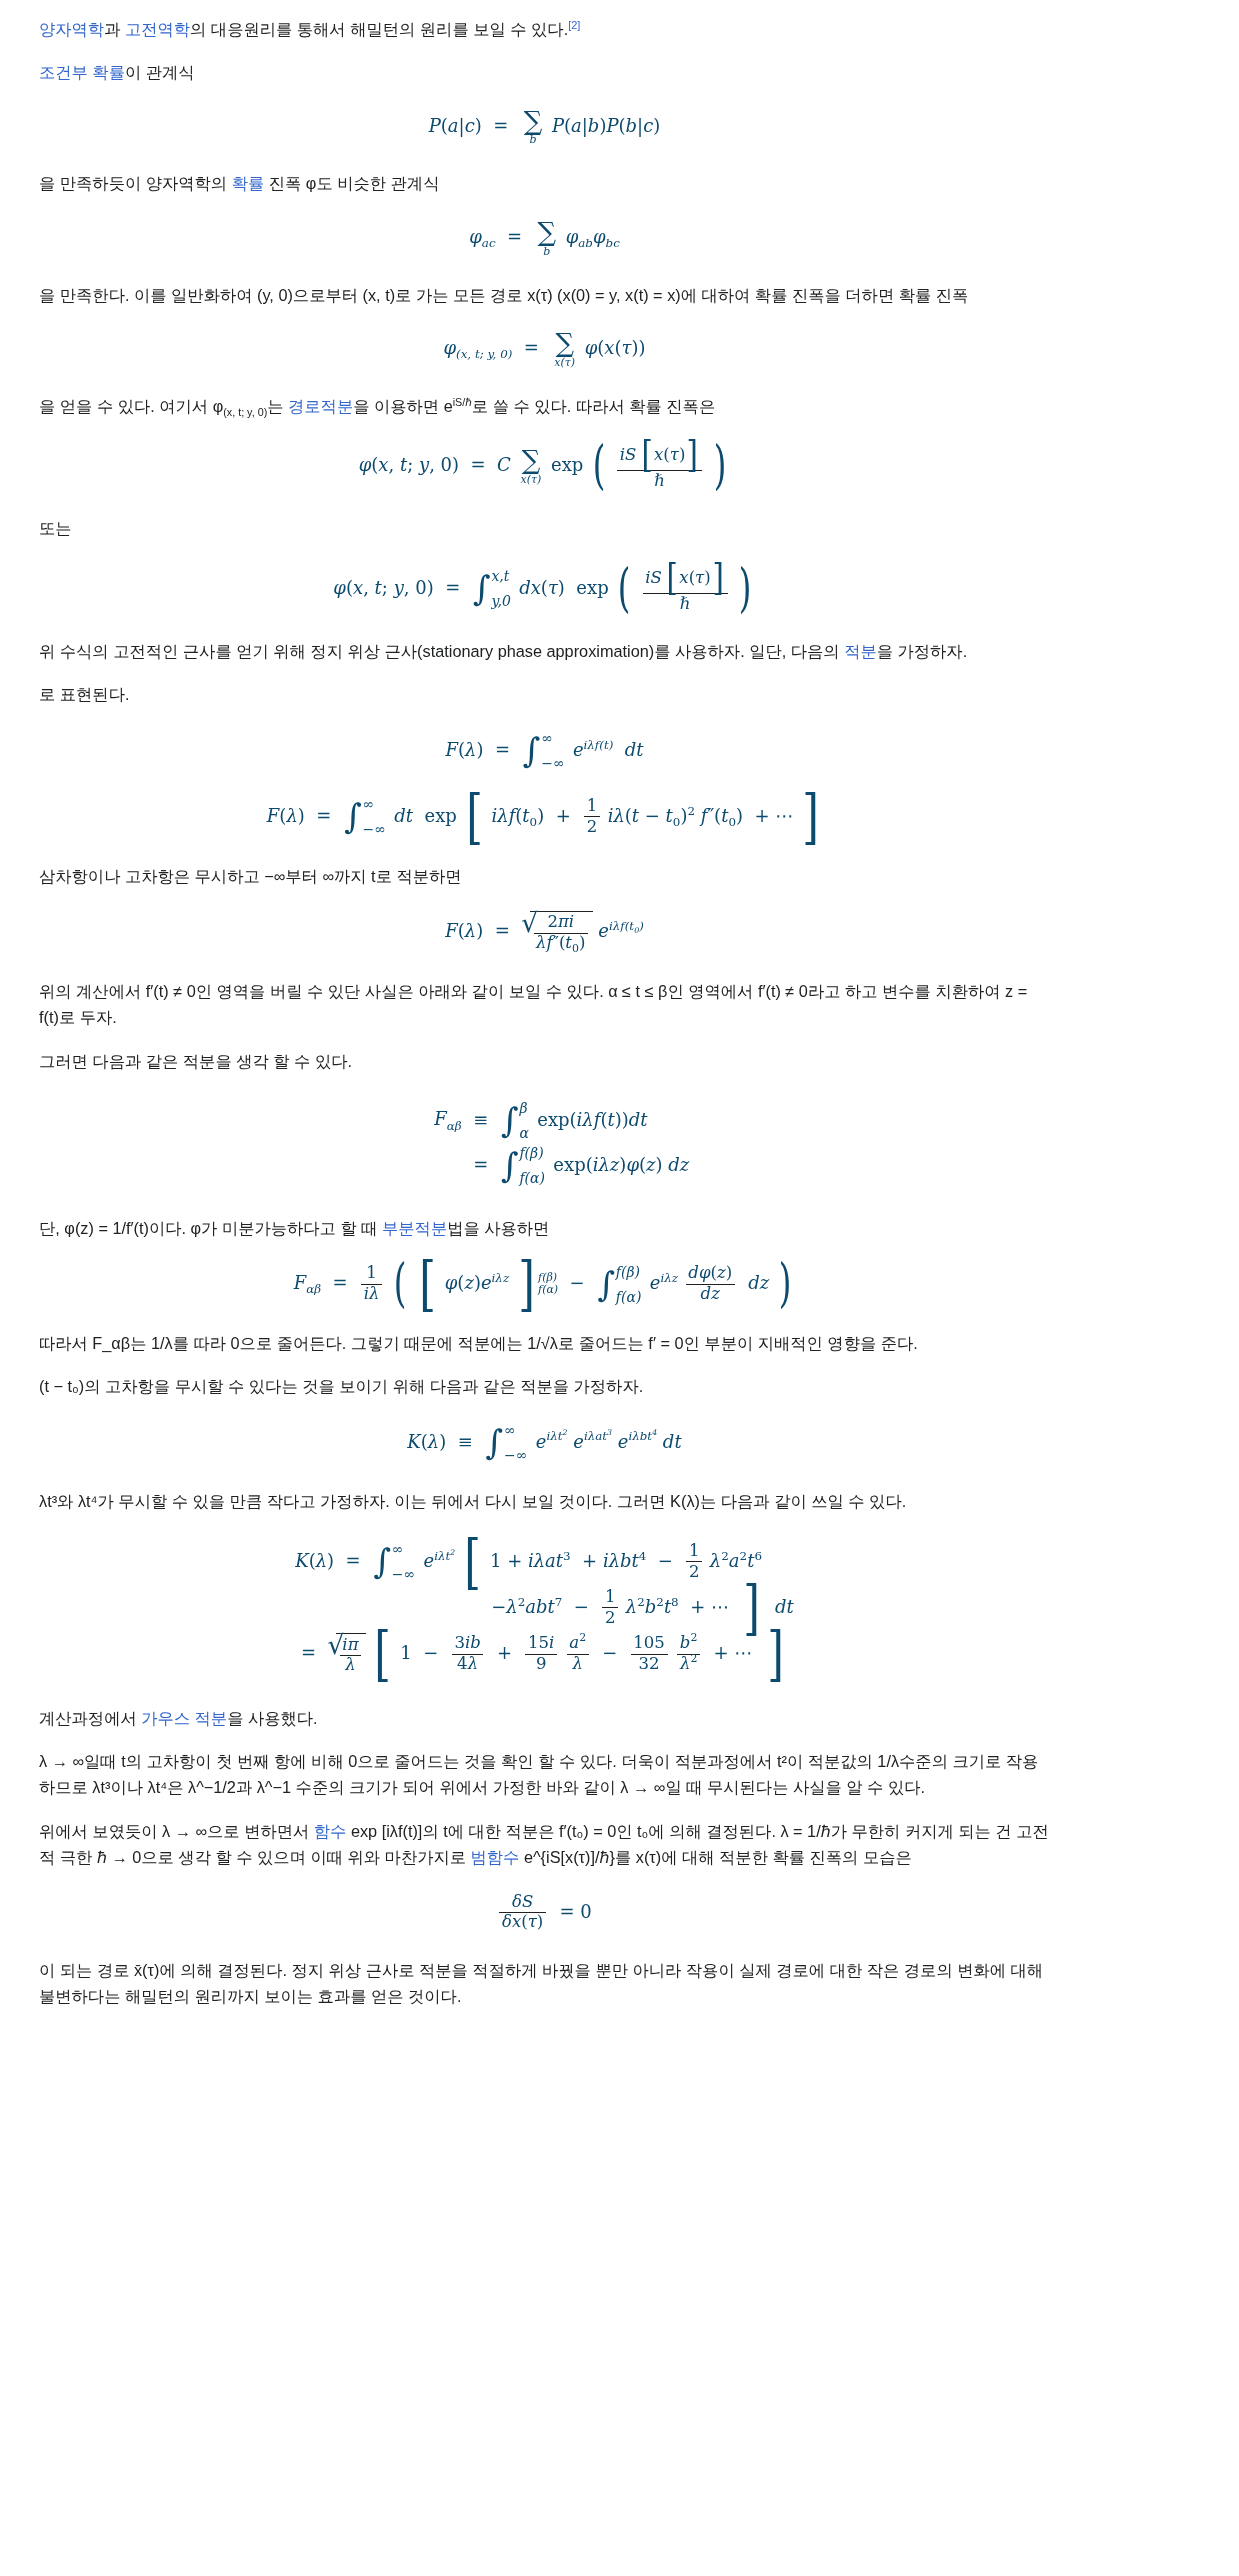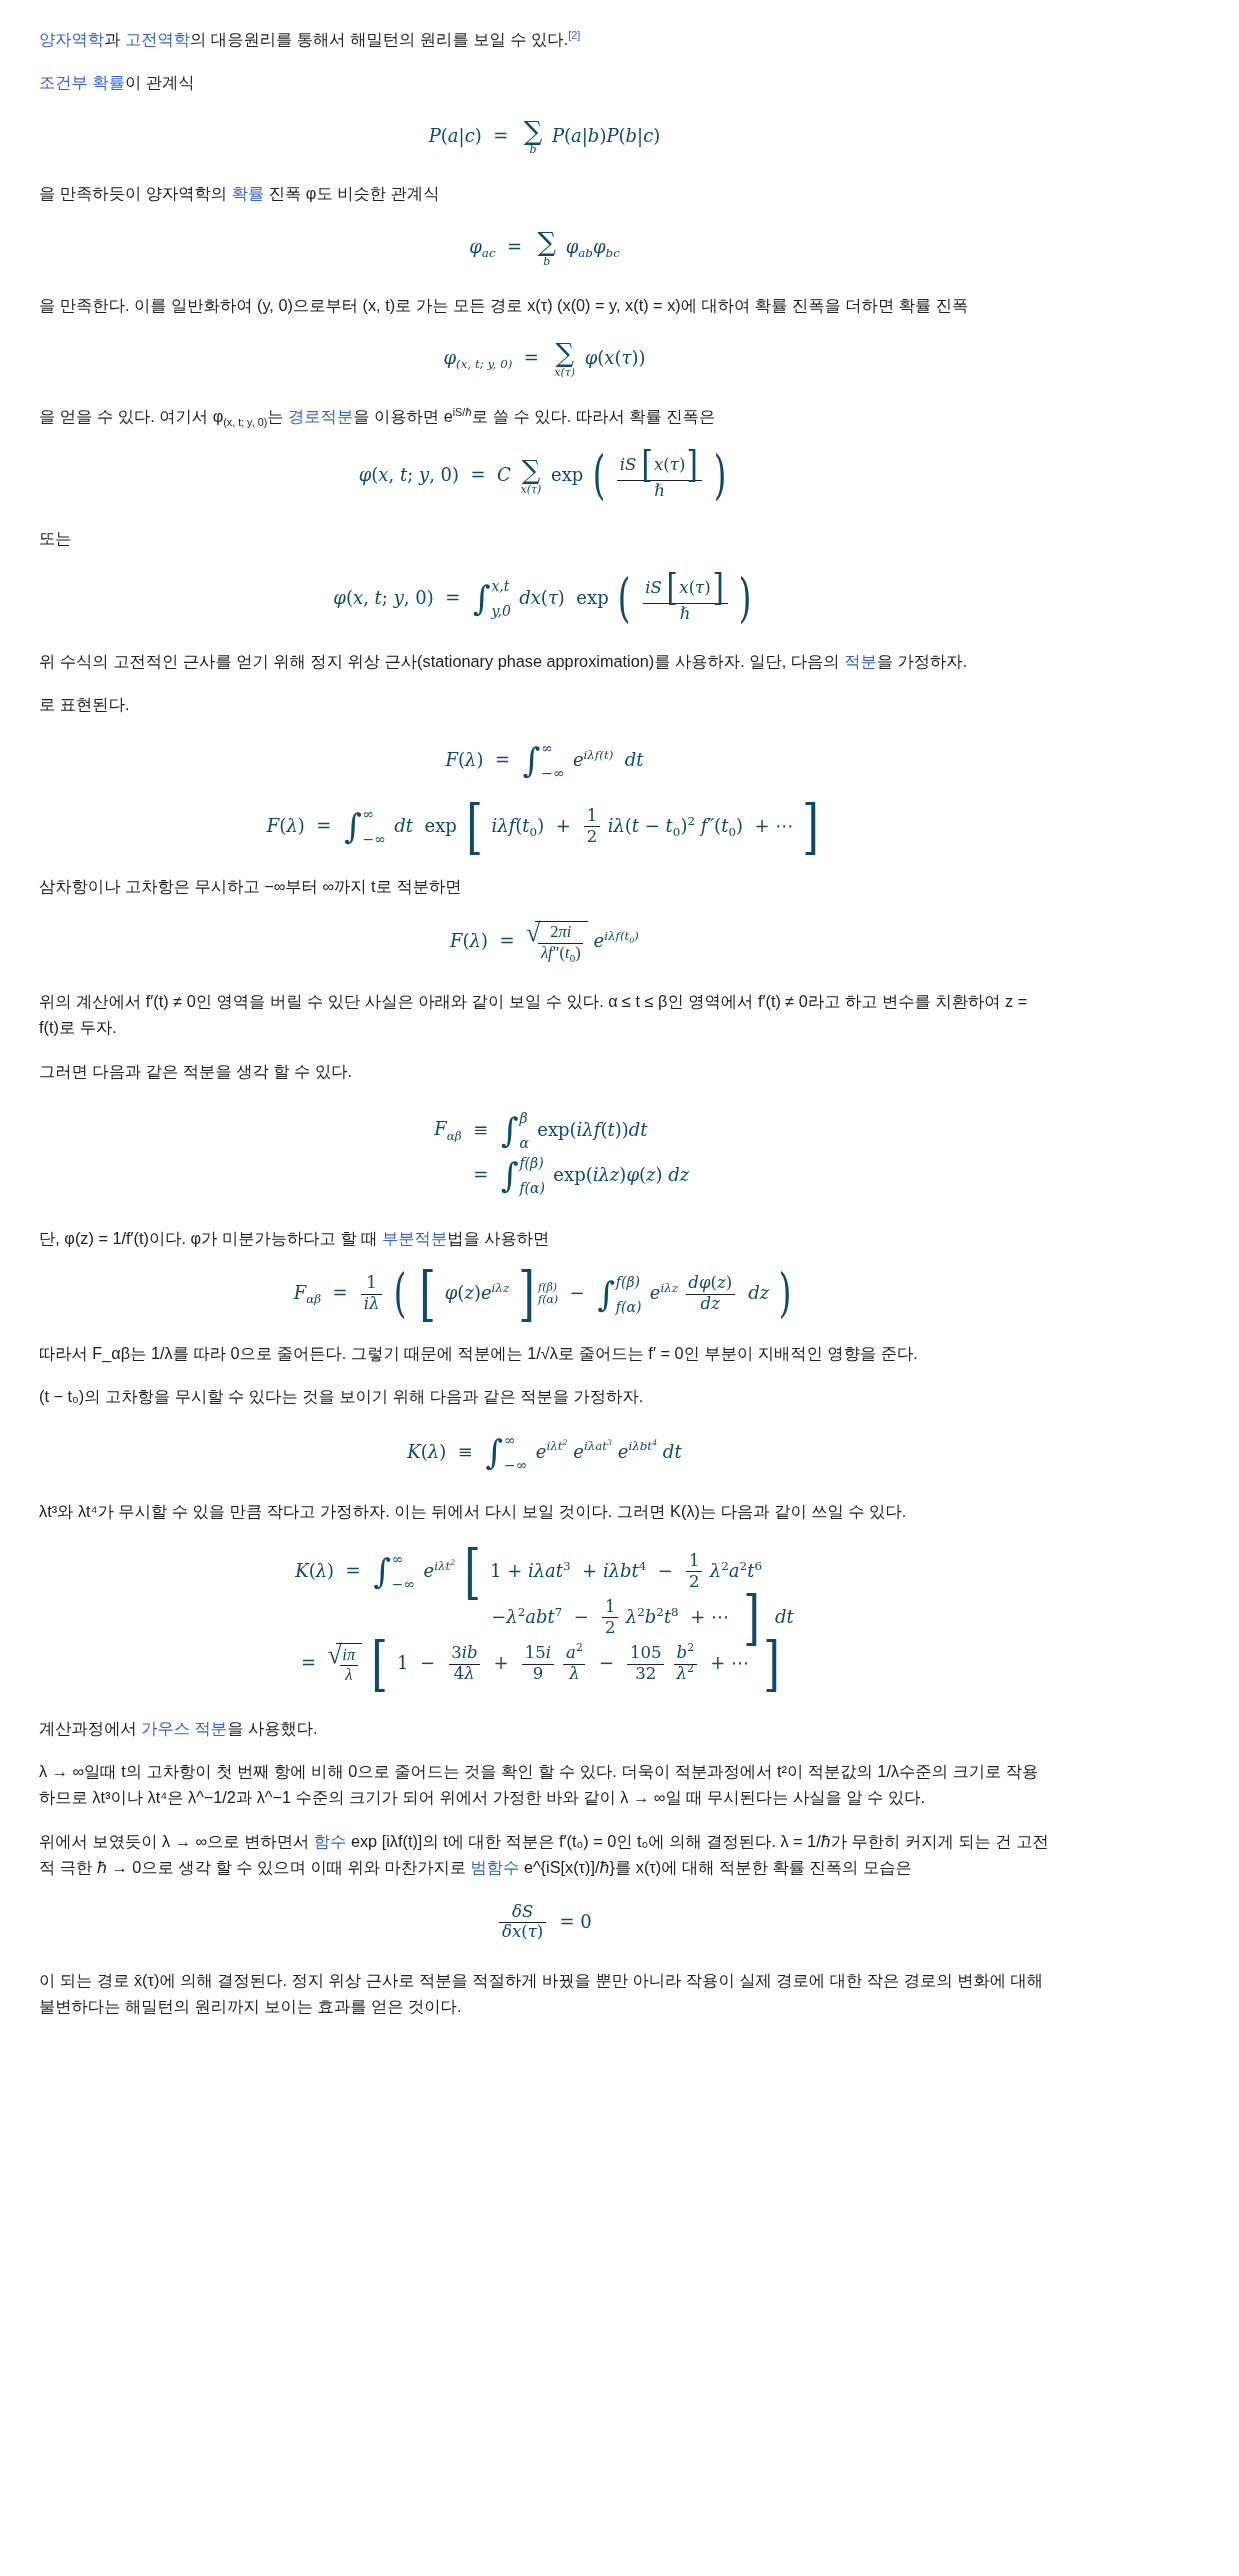--- a/index.html
+++ b/index.html
@@ -8,21 +8,21 @@
     background: #ffffff;
   }
   body {
     width: 1239px;
     font-family: "Liberation Serif", serif;
     color: #202122;
   }
   .page {
     width: 1089px;
     box-sizing: border-box;
-    padding: 26px 39px 26px 39px;
+    padding: 16px 39px 26px 39px;
     background: #ffffff;
   }
   p.para {
     font-family: "Liberation Sans", sans-serif;
     font-size: 16.3px;
     line-height: 1.62;
     margin: 0 0 17px 0;
     color: #202122;
   }
   .lnk {
@@ -100,21 +100,20 @@
     margin: 0 2px;
   }
   .frac .num { display: block; padding: 0 2.6px 0.7px 2.6px; border-bottom: 0.7px solid #202122; }
   .frac .den { display: block; padding: 0.7px 2.6px 0 2.6px; }
 
   .sqrt {
     display: inline-block;
     vertical-align: middle;
     position: relative;
     padding-left: 9px;
-    font-family: Liberation Serif, serif;
   }
   .sqrt::before {
     content: "√";
     position: absolute;
     left: 0;
     top: -1.3px;
     font-size: 1.45em;
     line-height: 1;
   }
   .sqrt > .rad {

